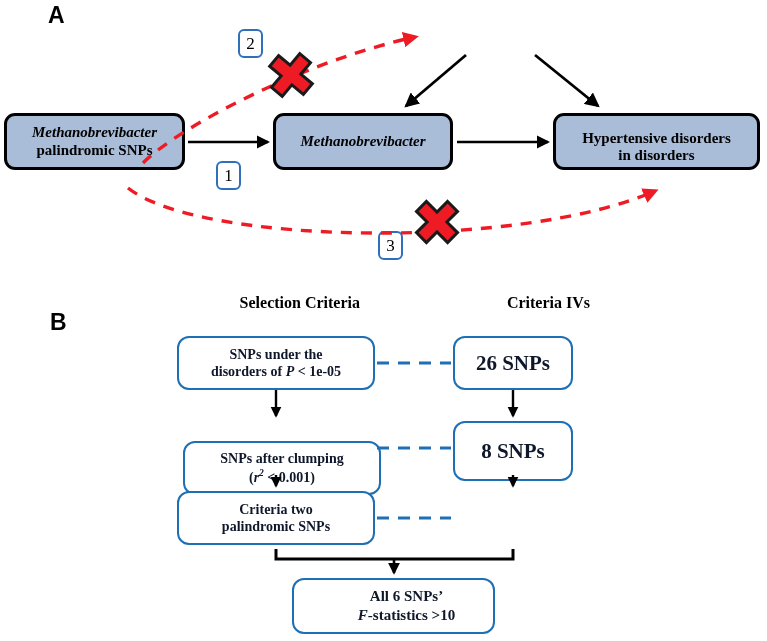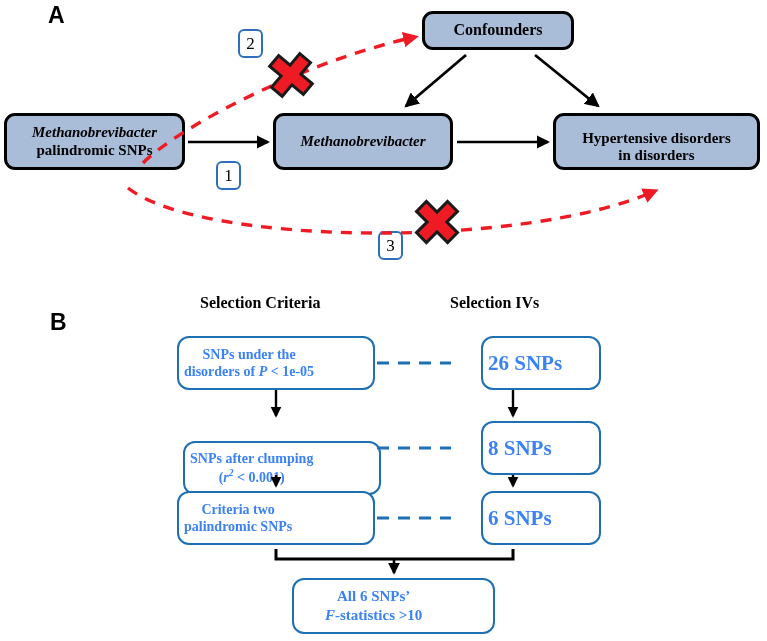--- a/index.html
+++ b/index.html
@@ -77,51 +77,52 @@
   #badge-1 { left: 216px; top: 161px; }
   #badge-2 { left: 238px; top: 29px;  }
   #badge-3 { left: 378px; top: 231px; }
 
   
   .colhead {
     position: absolute;
     font-weight: bold;
     font-size: 16px;
     color: #000000;
-    text-align: left;
+    text-align: right;
     white-space: nowrap;
   }
   #head-criteria { left: 200px; top: 294px; width: 160px; }
   #head-ivs      { left: 450px; top: 294px; width: 140px; }
 
   
   .nodeB {
     position: absolute;
     background: #ffffff;
     border: 2.5px solid #1f6fb4;
     border-radius: 12px;
     box-sizing: border-box;
     display: flex;
     align-items: center;
+    justify-content: center;
     text-align: center;
-    color: #3b82f6;
+    color: #0f172a;
     font-weight: bold;
     font-size: 14px;
     line-height: 1.25;
     padding: 2px 5px;
   }
-  .nodeB.big { font-size: 21px; margin-left: 28px; }
+  .nodeB.big { font-size: 21px; }
   .ital { font-style: italic; }
   .sup { font-size: 0.68em; vertical-align: super; font-style: italic; }
 
   #b-crit-1 { left: 177px; top: 336px; width: 198px; height: 54px; }
   #b-crit-2 { left: 183px; top: 421px; width: 198px; height: 54px; margin-top: 20px; }
   #b-crit-3 { left: 177px; top: 491px; width: 198px; height: 54px; }
   #b-iv-1   { left: 453px; top: 336px; width: 120px; height: 54px; }
-  #b-iv-2   { left: 453px; top: 421px; width: 120px; height: 54px; }
+  #b-iv-2   { left: 453px; top: 421px; width: 120px; height: 60px; }
   #b-iv-3   { left: 453px; top: 491px; width: 120px; height: 54px; }
   #b-final  { left: 292px; top: 578px; width: 203px; height: 56px; font-size: 15px; padding-left: 31px; }
 
   
   #connectors {
     position: absolute;
     left: 0; top: 0;
     width: 767px;
     height: 641px;
     pointer-events: none;
@@ -139,39 +140,36 @@
     <div>
       <span class="ital">Methanobrevibacter</span><br>
       <span>palindromic SNPs</span>
     </div>
   </div>
 
   <div class="nodeA" id="node-exposure">
     <span class="ital">Methanobrevibacter</span>
   </div>
 
-  <div class="nodeA" id="node-confounders">
-    <span>Confounders</span>
-  </div>
 
   <div class="nodeA" id="node-outcome">
     <div>
       <span>Hypertensive disorders</span><br>
       <span>in disorders</span>
     </div>
   </div>
 
   <div class="badge" id="badge-1">1</div>
   <div class="badge" id="badge-2">2</div>
   <div class="badge" id="badge-3">3</div>
 
   <div class="panel-letter" id="panel-b-letter">B</div>
 
   <div class="colhead" id="head-criteria">Selection Criteria</div>
-  <div class="colhead" id="head-ivs">Selection IVs</div>
+  <div class="colhead" id="head-ivs">Criteria IVs</div>
 
   <div class="nodeB" id="b-crit-1">
     <div>
       <span>SNPs under the</span><br>
       <span>disorders of </span><span class="ital">P</span><span> &lt; 1e-05</span>
     </div>
   </div>
 
   <div class="nodeB" id="b-crit-2">
     <div>
@@ -182,21 +180,20 @@
 
   <div class="nodeB" id="b-crit-3">
     <div>
       <span>Criteria two</span><br>
       <span>palindromic SNPs</span>
     </div>
   </div>
 
   <div class="nodeB big" id="b-iv-1">26 SNPs</div>
   <div class="nodeB big" id="b-iv-2">8 SNPs</div>
-  <div class="nodeB big" id="b-iv-3">6 SNPs</div>
 
   <div class="nodeB" id="b-final">
     <div>
       <span>All 6 SNPs’</span><br>
       <span class="ital">F</span><span>-statistics &gt;10</span>
     </div>
   </div>
 
   <svg id="connectors" viewBox="0 0 767 641">
     <defs>

